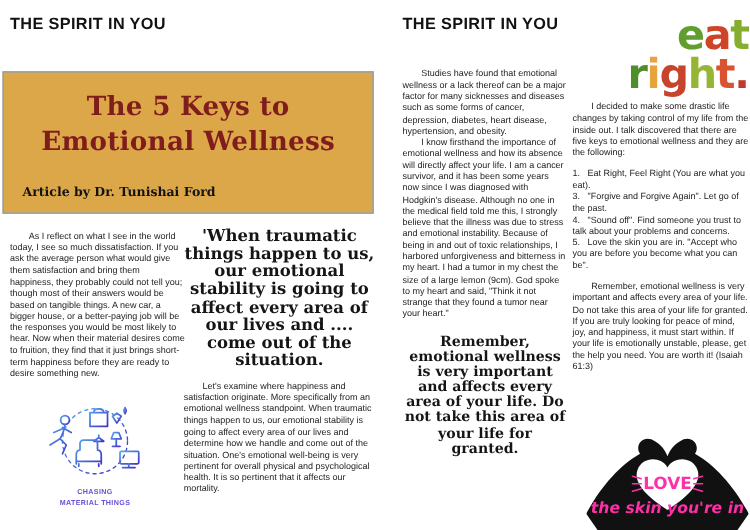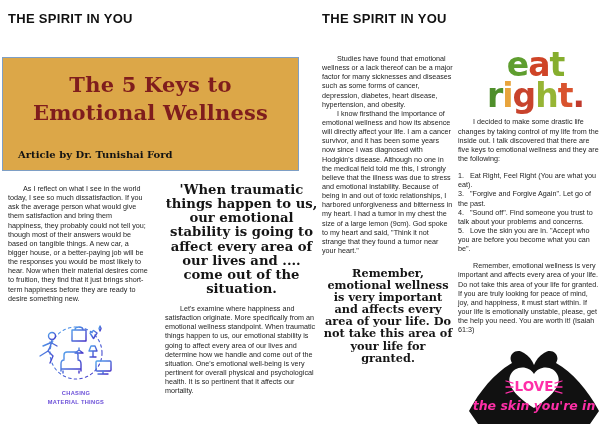--- a/index.html
+++ b/index.html
@@ -29,21 +29,21 @@
     margin:13px 6px 0; font-family:"DejaVu Serif", serif; font-weight:bold;
     font-size:21px; line-height:1.32; color:#7f1d1d; letter-spacing:0.2px;
   }
   .banner .byline{
     position:absolute; left:15px; bottom:10px; font-family:"DejaVu Serif", serif;
     font-weight:bold; font-size:10px; color:#131313;
   }
 
   .col{ position:absolute; }
   .col-a-left{ left:8px; top:184px; width:140px; }
-  .col-b-left{ left:165px; top:183px; width:153px; }
+  .col-b-left{ left:147px; top:183px; width:153px; }
   .body-p{
     font-size:7.2px; line-height:1.27; color:var(--body-text,#1d1d1d);
     text-align:left;
   }
   .indent{ text-indent:15px; }
 
   .pullquote{
     font-family:"DejaVu Serif", serif; font-weight:bold; color:#151515;
     text-align:center;
   }
@@ -57,22 +57,22 @@
   .illus-caption{
     margin-top:2px; font-size:5.7px; font-weight:bold; letter-spacing:0.3px;
     color:var(--illustration-purple,#6b4fd8); line-height:1.5;
   }
 
   .col-a-right{ left:22px; top:54px; width:132px; }
   .col-b-right{ left:158px; top:13px; width:141px; }
   .col-a-right .body-p{ margin:0; }
 
   .eatright{
-    text-align:center; font-family:"DejaVu Sans", sans-serif; font-weight:bold;
-    line-height:0.93; letter-spacing:-1px; padding-left:14px;margin-top:37px;
+    text-align:right; font-family:"DejaVu Sans", sans-serif; font-weight:bold;
+    line-height:0.93; letter-spacing:-1px; padding-left:14px;
   }
   .eatright .er-word{ display:block; font-size:33px; }
 
   .keys-intro{ margin-top:6px; }
   .keys-list{ margin-top:8px; }
   .key-item{ font-size:7.2px; line-height:1.27; }
   .closing{ margin-top:8px; }
 
   .hands{ position:absolute; left:169px; top:346px; width:130px; height:78px; }
 

